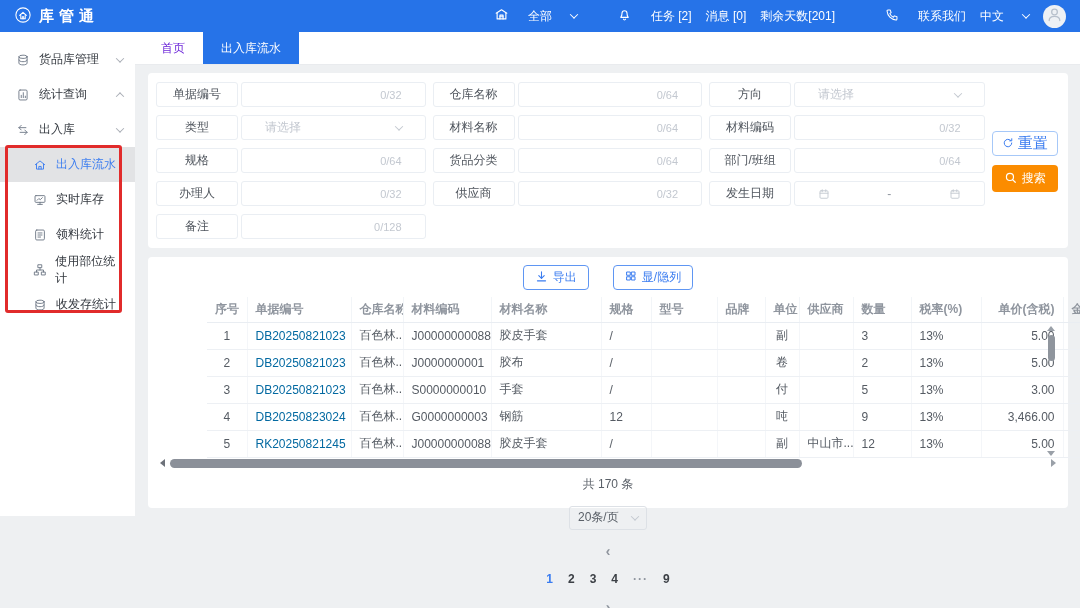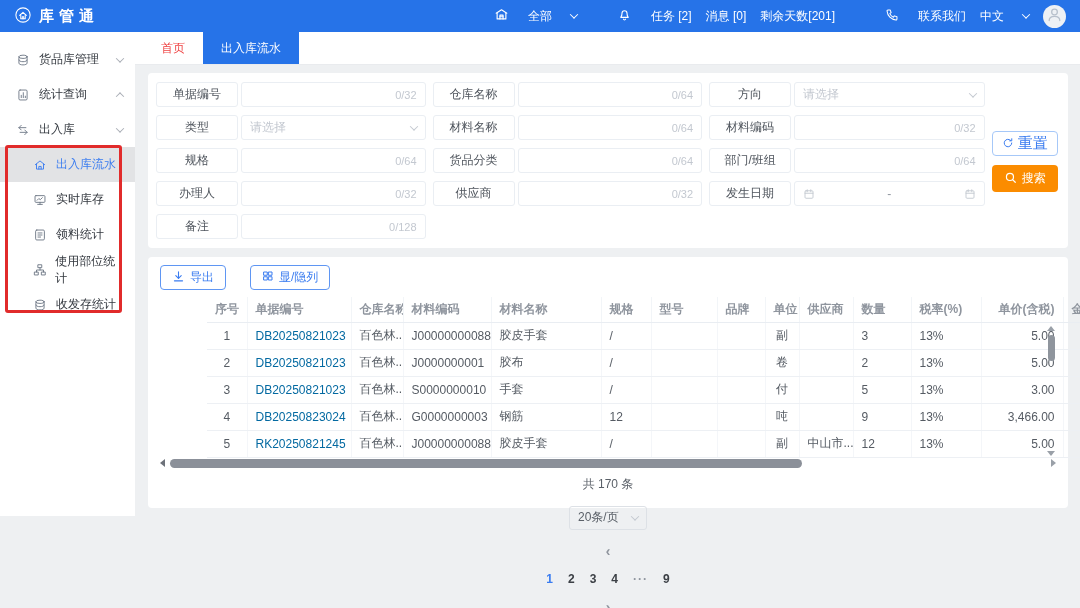--- a/index.html
+++ b/index.html
@@ -22,46 +22,46 @@
   .menu-item { height:35px; display:flex; align-items:center; padding:0 12px 0 16px; color:#32373e; cursor:pointer; }
   .menu-item .mi-icon { width:15px; height:15px; margin-right:8px; color:#6f7987; display:flex; align-items:center; }
   .menu-item .mi-chev { margin-left:auto; color:#a9aeb6; }
   .menu-item.sub { padding-left:33px; }
   .menu-item.active { background:#e2e3e5; color:#3a7cf0; }
   .menu-item.active .mi-icon { color:#3a7cf0; }
   .annotation-box { position:absolute; left:5px; top:113px; width:117px; height:168px; border:3px solid #e12b2b; border-radius:3px; pointer-events:none; z-index:5; }
 
   .main { flex:1; display:flex; flex-direction:column; min-width:0; }
   .tabbar { height:33px; background:#fff; display:flex; align-items:stretch; padding-left:8px; border-bottom:1px solid #e9ebee; flex-shrink:0; }
-  .tab { display:flex; align-items:center; padding:0 18px; color:#ef4444; cursor:pointer; }
+  .tab { display:flex; align-items:center; padding:0 18px; color:#6d28d9; cursor:pointer; }
   .tab.active { background:#2673e8; color:#fff; }
 
   .content { flex:1; padding:8px 12px 8px 13px; display:flex; flex-direction:column; min-height:0; }
   .panel { background:#fff; border-radius:4px; }
 
   
   .form-panel { padding:9px 8px 1px 8px; display:flex; }
   .form-col { width:272px; margin-right:7px; }
   .form-col.c3 { width:278px; }
   .f-row { display:flex; height:25px; margin-bottom:8px; }
   .f-label { width:82px; flex-shrink:0; border:1px solid #eaeef3; border-radius:3px; display:flex; align-items:center; justify-content:center; color:#4e545c; margin-right:3px; background:#fff; }
-  .f-input { flex:1; border:1px solid #eaeef3; border-radius:3px; display:flex; align-items:center; padding:0 8px; color:#333; cursor:text; min-width:0; }
+  .f-input { flex:1; border:1px solid #eaeef3; border-radius:3px; display:flex; align-items:center; padding:0 23px; color:#333; cursor:text; min-width:0; }
   .f-counter { margin-left:auto; color:#c3c8d0; font-size:11px; }
   .f-ph { color:#c3c8d0; }
   .f-chev { margin-left:auto; color:#c3c8d0; }
   .f-cal { color:#c3c8d0; display:flex; }
   .f-sep { color:#8f959e; margin:0 14px; }
   .f-sp { flex:1; }
   .btn-col { margin-left:auto; width:67px; display:flex; flex-direction:column; gap:9px; margin-top:49px; margin-right:2px; }
   .btn-reset { height:25px; border:1px solid #a6c8f8; border-radius:4px; background:#fff; color:#3a7cf0; display:flex; align-items:center; justify-content:center; gap:4px; cursor:pointer; font-size:15px; }
   .btn-search { height:27px; border:none; border-radius:4px; background:#fb8c00; color:#fff; display:flex; align-items:center; justify-content:center; gap:5px; cursor:pointer; font-size:12px; }
 
   
   .table-panel { margin-top:9px; flex:1; padding:8px 12px 10px; display:flex; flex-direction:column; min-height:0; }
-  .table-toolbar { display:flex; justify-content:flex-start; gap:24px; margin-bottom:7px; }
+  .table-toolbar { display:flex; justify-content:center; gap:24px; margin-bottom:7px; }
   .tb-btn { height:25px; padding:0 11px; border:1px solid #5f96f3; border-radius:4px; background:#fff; color:#3a7cf0; display:flex; align-items:center; gap:5px; cursor:pointer; font-size:12px; }
   .table-zone { position:relative; padding-right:12px;margin-left:47px; }
   table { width:100%; border-collapse:collapse; table-layout:fixed; font-size:12px; }
   th { height:25px; color:#8f959e; font-weight:bold; text-align:left; padding:0 8px; border-bottom:1px solid #e9edf2; border-right:1px solid #f2f5f8; white-space:nowrap; overflow:hidden; }
   td { height:27px; color:#555b63; padding:0 8px; border-bottom:1px solid #edf0f4; border-right:1px solid #f4f6f9; white-space:nowrap; overflow:hidden; }
   th:last-child, td:last-child { border-right:none; }
   td.link { color:#0369a1; cursor:pointer; }
   .al-c { text-align:center; } .al-r { text-align:right; }
 
   .vscroll { position:absolute; right:0; top:27px; bottom:0; width:10px; display:flex; flex-direction:column; align-items:center; padding:2px 0; }

